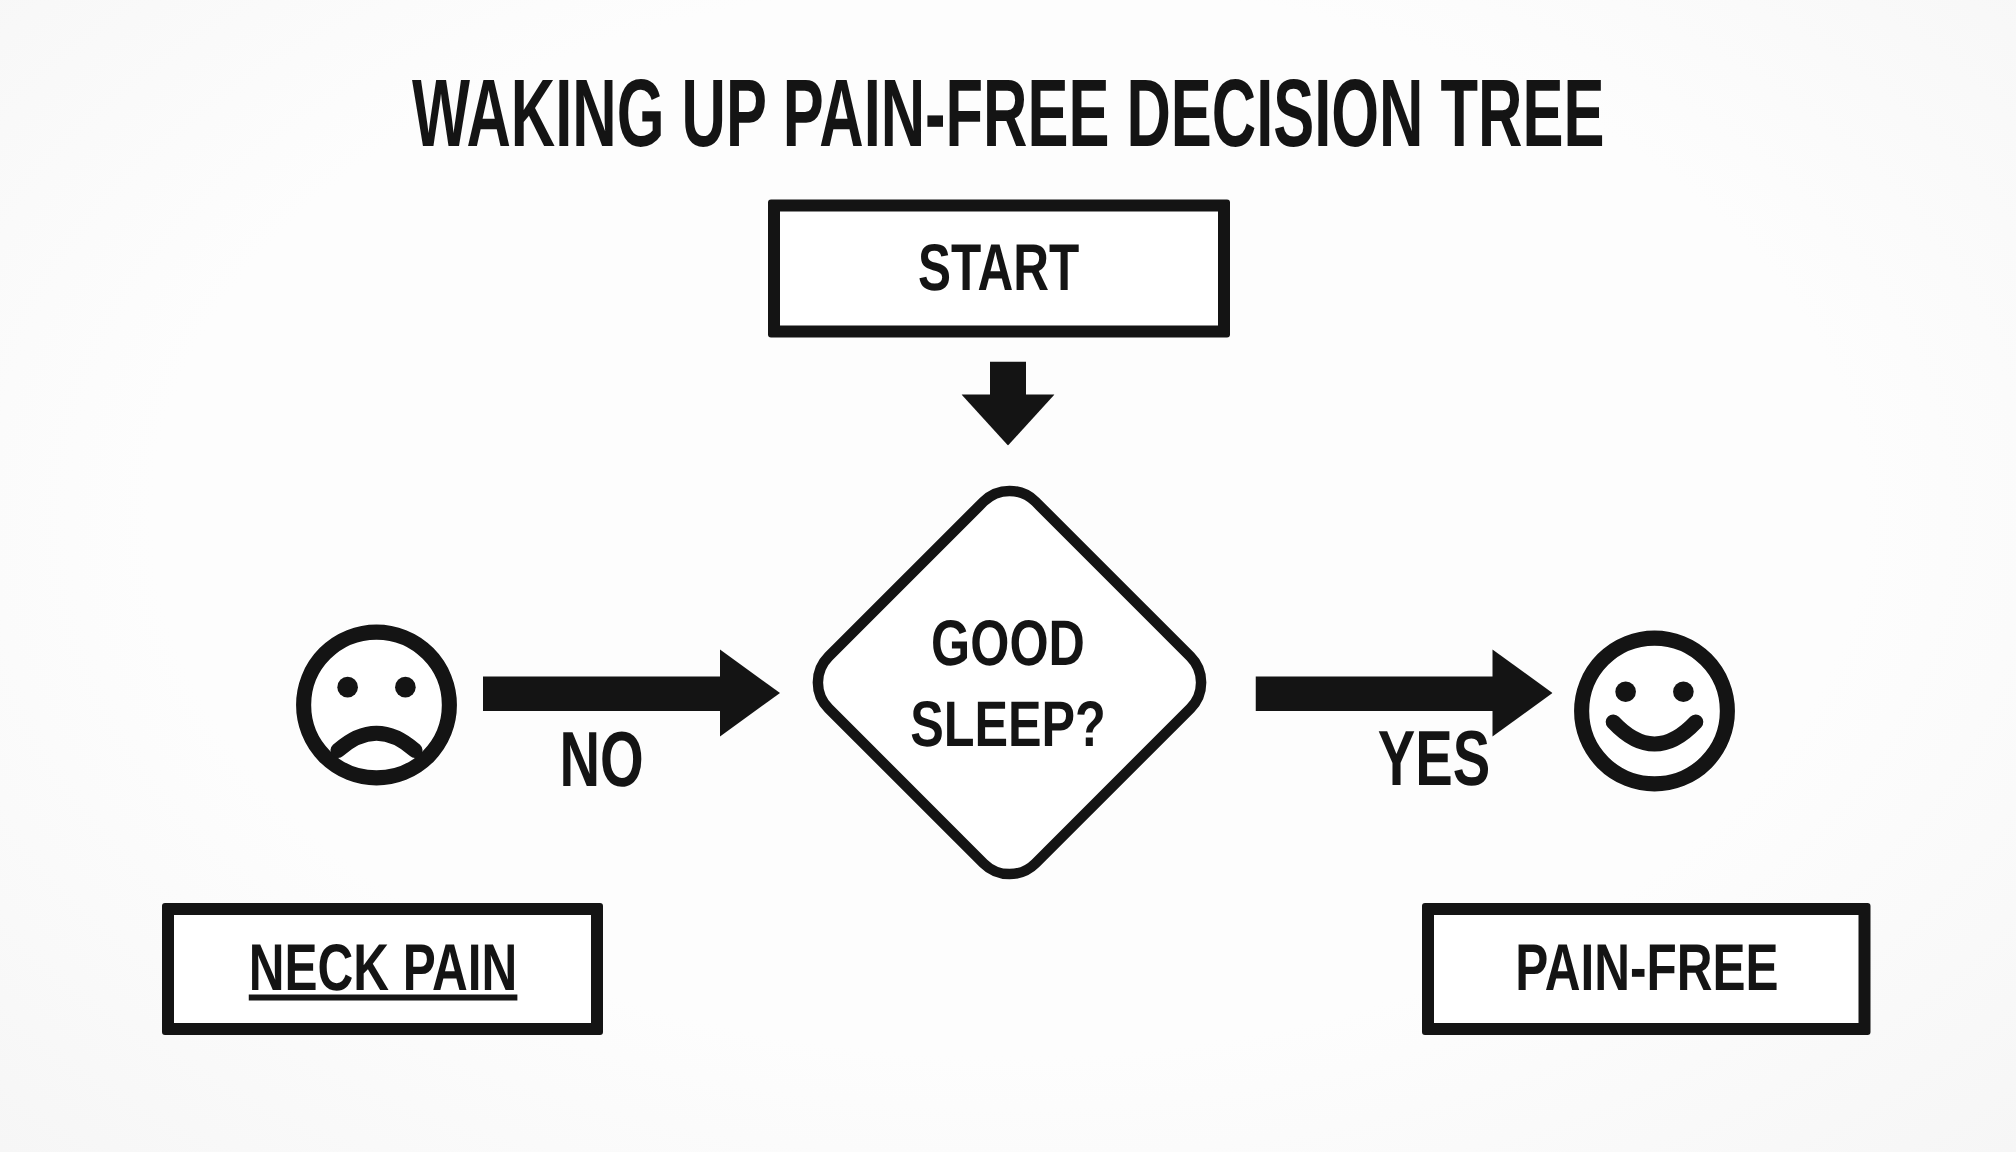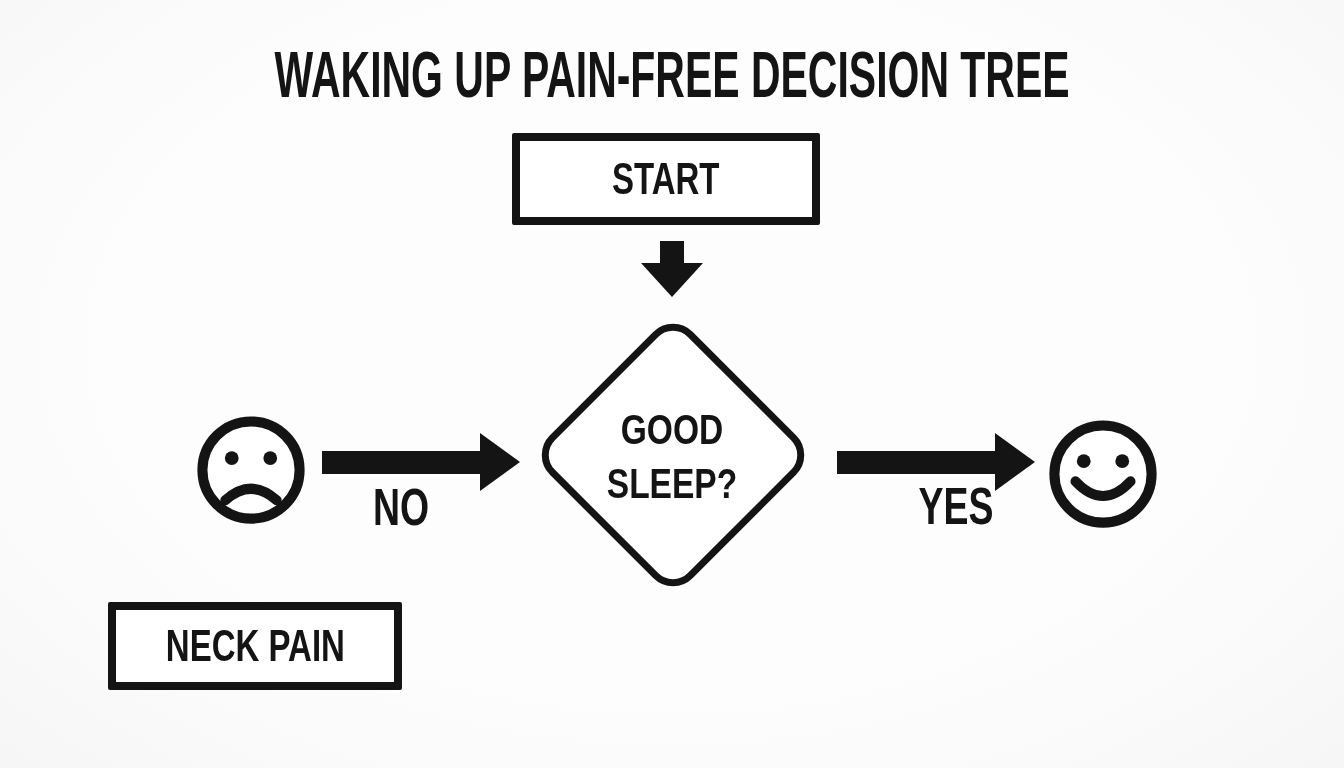--- a/index.html
+++ b/index.html
@@ -29,21 +29,21 @@
   .node{
     position:absolute;
     background:var(--node-fill);
     border:8px solid var(--ink);
     border-radius:2px;
     display:flex;align-items:center;justify-content:center;
     font-weight:700;
   }
   .node-start{left:512px;top:133px;width:308px;height:92px;font-size:44px;}
   .node-outcome{font-size:44px;}
-  .node-neck{left:108px;top:602px;width:294px;height:88px;}
+  .node-neck{left:108px;top:602px;width:294px;height:88px;text-decoration:underline;}
   .node-free{left:948px;top:602px;width:299px;height:88px;}
   .diamond{
     position:absolute;
     left:572px;top:354px;width:202px;height:202px;
     background:var(--node-fill);
     border:7px solid var(--ink);
     border-radius:28px;
     transform:rotate(45deg);
   }
   .diamond-label{
@@ -125,14 +125,17 @@
       <circle cx="39" cy="46" r="7.5" fill="currentColor"></circle>
       <circle cx="81" cy="46" r="7.5" fill="currentColor"></circle>
       <path d="M30 68 Q60 100 90 68" fill="none" stroke="currentColor" stroke-width="11" stroke-linecap="round"></path>
     </svg>
   </div>
 
   <div class="node node-outcome node-neck">
     <span class="cond" style="--sx:.75">NECK PAIN</span>
   </div>
 
+  <div class="node node-outcome node-free">
+    <span class="cond" style="--sx:.75">PAIN-FREE</span>
+  </div>
 
 </div>
 
 </body></html>

